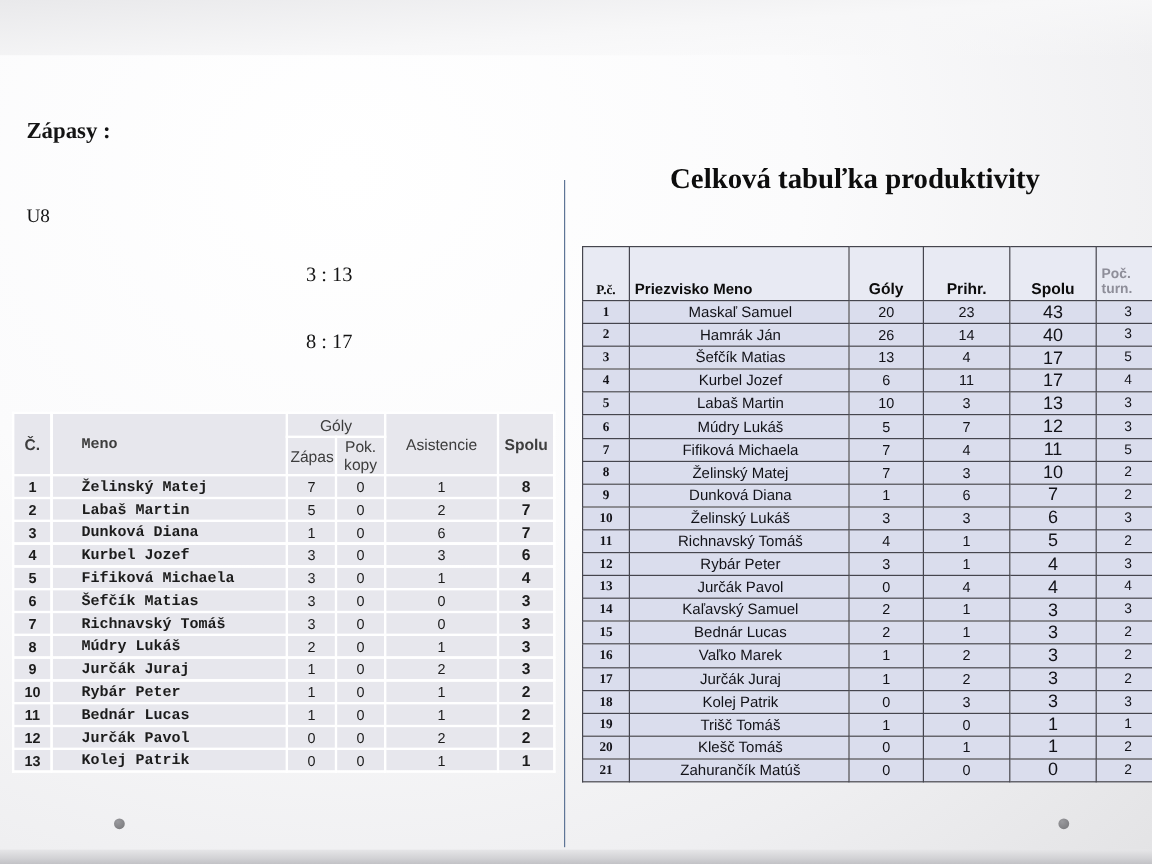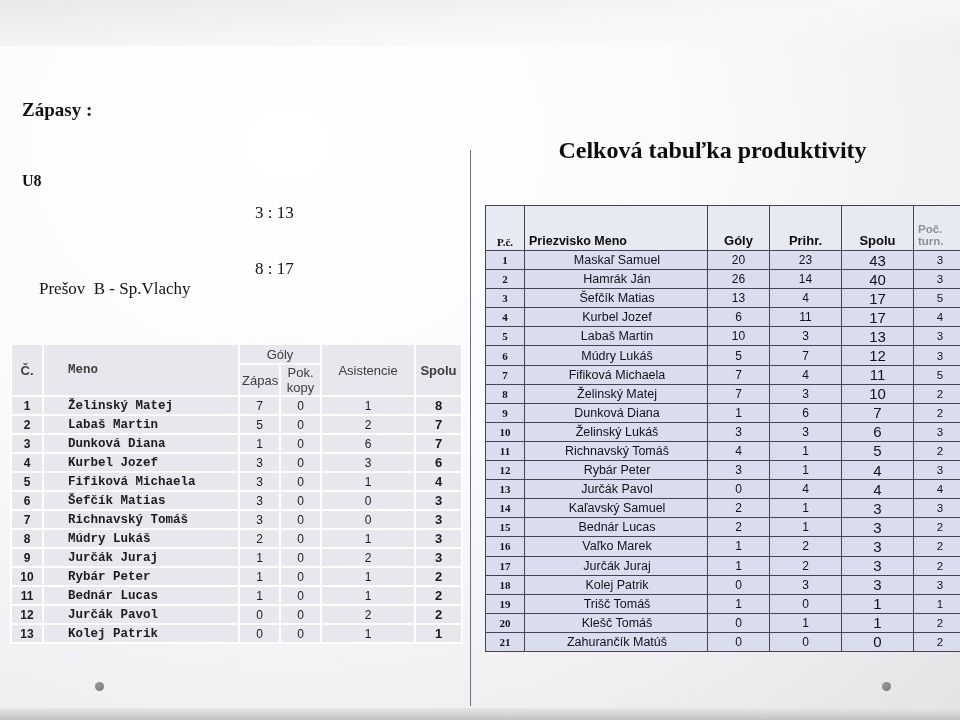--- a/index.html
+++ b/index.html
@@ -27,23 +27,23 @@
   }
   .title-text {
     font-family:"Liberation Serif", serif; font-size:29px; font-weight:600;
     color:#27508f; white-space:pre; letter-spacing:0.5px;
     text-shadow:1.5px 1.5px 1px rgba(110,130,170,0.45);
   }
 
   
   .serif { font-family:"Liberation Serif", serif; color:#141414; }
   .zapasy-heading { position:absolute; left:22px; top:99px; font-size:19px; font-weight:bold; white-space:pre; }
-  .u8-heading     { position:absolute; left:22px; top:172px; font-size:16px; font-weight:bold; }
+  .u8-heading     { position:absolute; left:22px; top:172px; font-size:16px; font-weight:normal; }
   .match-row      { position:absolute; left:22px; width:420px; font-size:17px; white-space:pre; }
-  .match-row .score { position:absolute; left:233px; top:0; }
+  .match-row .score { position:absolute; left:233px; top:16px; }
   .match-1 { top:203px; }
   .match-2 { top:259px; }
 
   .left-table-title {
     position:absolute; left:10px; top:308px; width:453px; text-align:center;
     font-family:"Liberation Serif", serif; font-size:22px; font-weight:bold; color:#0d0d0d;
   }
   .right-table-title {
     position:absolute; left:485px; top:137px; width:455px; text-align:center;
     font-family:"Liberation Serif", serif; font-size:24px; font-weight:bold; color:#0d0d0d;
@@ -110,21 +110,20 @@
   <div class="bg-bottom-band"></div>
 
 
   <div class="serif zapasy-heading">Zápasy :</div>
   <div class="serif u8-heading">U8</div>
 
   <div class="serif match-row match-1">
     <span class="score">3 : 13</span>
   </div>
   <div class="serif match-row match-2">
-    <span>Prešov  B - Sp.Vlachy</span>
     <span class="score">8 : 17</span>
   </div>
 
 
   <table class="left-table">
     <thead>
       <tr class="hrow1">
         <th class="c-num" rowspan="2">Č.</th>
         <th class="c-name" rowspan="2">Meno</th>
         <th colspan="2">Góly</th>

